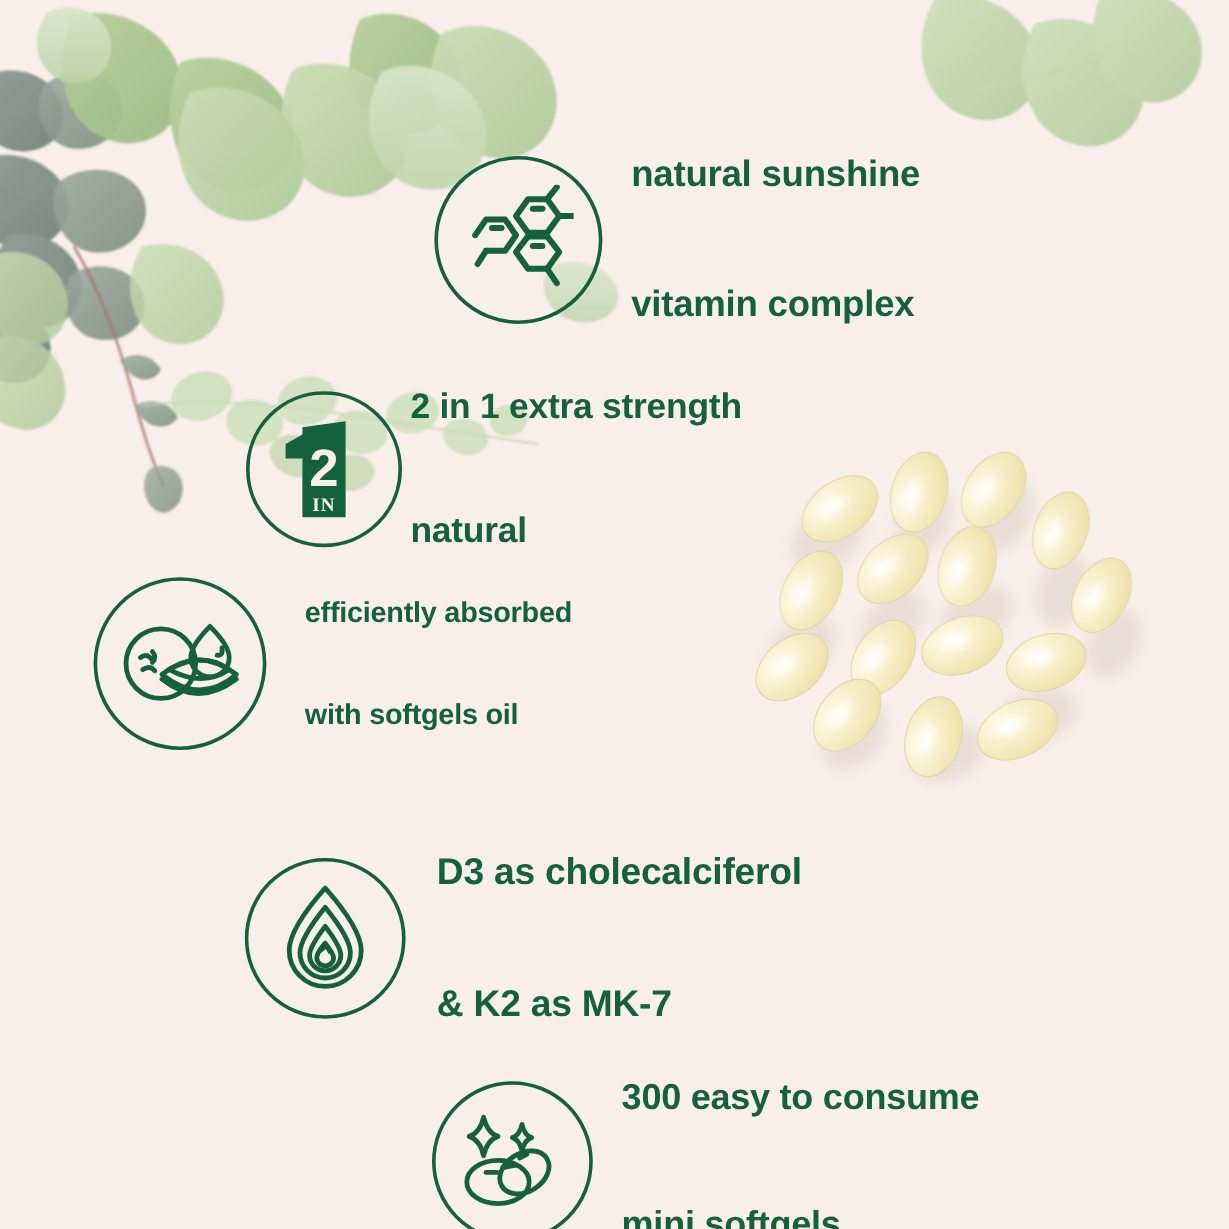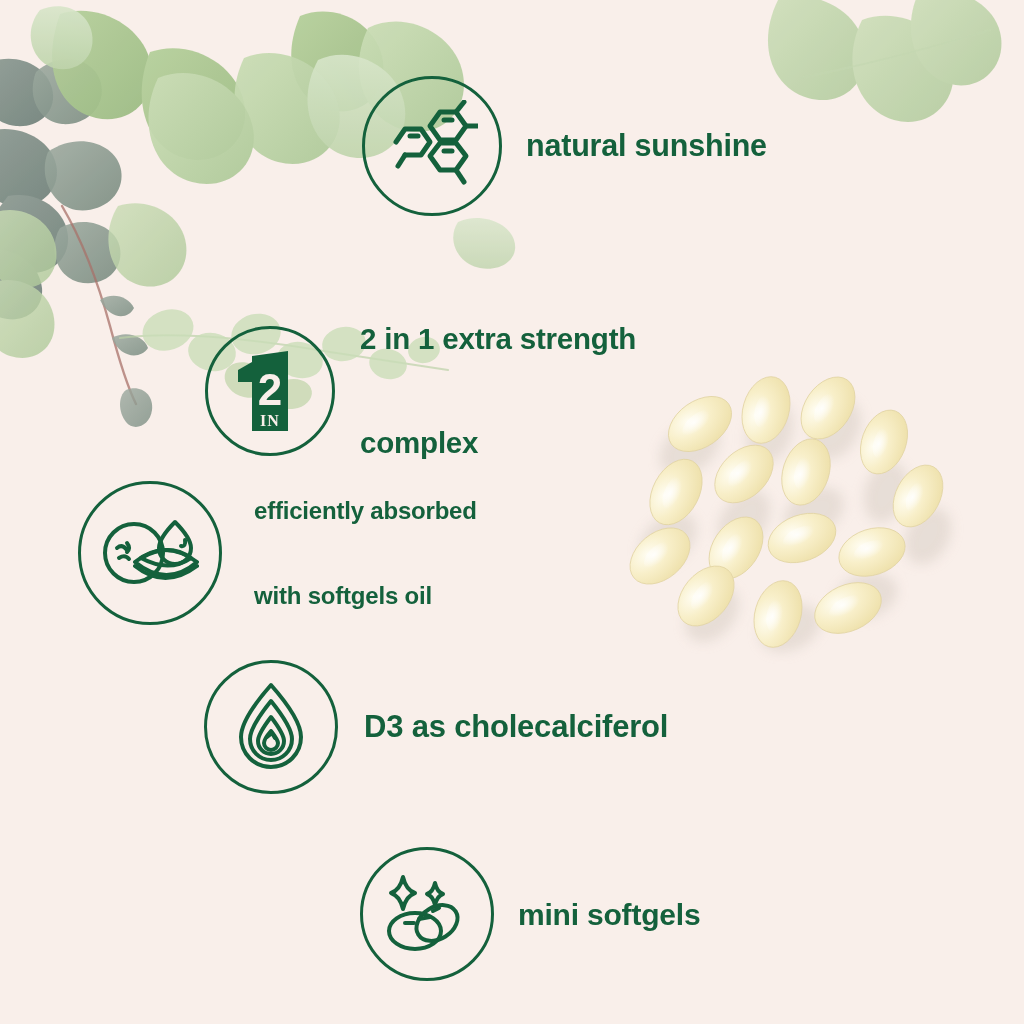--- a/index.html
+++ b/index.html
@@ -37,21 +37,21 @@
   }
   .label .ln{display:block;}
 
   
   #row-1{left:362px;top:56px;}
   #row-1 .badge{--d:140px;}
   #row-1 .label{font-size:30.5px;margin-left:24px;}
 
   #row-2{left:205px;top:252px;}
   #row-2 .badge{--d:130px;}
-  #row-2 .label{font-size:29.5px;margin-left:25px;}
+  #row-2 .label{font-size:29.5px;margin-left:7px;}
 
   #row-3{left:78px;top:440px;}
   #row-3 .badge{--d:144px;}
   #row-3 .label{font-size:24px;margin-left:32px;}
 
   #row-4{left:204px;top:636px;}
   #row-4 .badge{--d:134px;}
   #row-4 .label{font-size:31px;margin-left:26px;}
 
   #row-5{left:360px;top:826px;}
@@ -261,37 +261,38 @@
           <path d="M70,70 L78,82"></path>
           <path d="M19,55 L12,66"></path>
 
           <path d="M58,20 L66,20"></path>
           <path d="M58,51 L66,51"></path>
           <path d="M24,36 L32,36"></path>
         </svg>
       </div>
       <div class="label">
         <span class="ln">natural sunshine</span>
+        <span class="ln">vitamin complex</span>
       </div>
     </div>
 
     <div class="row" id="row-2">
       <div class="badge">
         <svg width="76" height="86" viewBox="0 0 76 86">
 
           <path d="M20,8 L56,3 L56,83 L20,83 L20,34 L6,34 L6,22 L20,14 Z" fill="#14613C"></path>
 
           <text x="38" y="57" text-anchor="middle" font-family="'Liberation Sans',sans-serif" font-size="44" font-weight="700" fill="#F9EFEA">2</text>
 
           <text x="38" y="78" text-anchor="middle" font-family="'Liberation Serif',serif" font-size="16" font-weight="700" letter-spacing="1" fill="#F9EFEA">IN</text>
         </svg>
       </div>
       <div class="label">
         <span class="ln">2 in 1 extra strength</span>
-        <span class="ln">complex</span>
+        <span class="ln">natural</span>
       </div>
     </div>
 
     <div class="row" id="row-3">
       <div class="badge">
         <svg width="98" height="86" viewBox="0 0 98 86" fill="none" stroke="#14613C" stroke-width="4" stroke-linecap="round" stroke-linejoin="round">
 
           <circle cx="33" cy="43" r="29"></circle>
 
           <path d="M16,38 q5,-4 9,1"></path>
@@ -319,20 +320,21 @@
           <path d="M42,4 q30,34 30,52 a30,30 0 0 1 -60,0 q0,-18 30,-52 Z"></path>
 
           <path d="M42,20 q21,26 21,38 a21,21 0 0 1 -42,0 q0,-12 21,-38 Z"></path>
           <path d="M42,36 q13,17 13,24 a13,13 0 0 1 -26,0 q0,-7 13,-24 Z"></path>
           <path d="M42,50 q7,9 7,12 a7,7 0 0 1 -14,0 q0,-4 7,-12"></path>
           <path d="M38,56 l5,-4 l3,5"></path>
         </svg>
       </div>
       <div class="label">
         <span class="ln">D3 as cholecalciferol</span>
+        <span class="ln">&amp; K2 as MK-7</span>
       </div>
     </div>
 
     <div class="row" id="row-5">
       <div class="badge">
         <svg width="92" height="86" viewBox="0 0 92 86" fill="none" stroke="#14613C" stroke-width="4" stroke-linecap="round" stroke-linejoin="round">
 
           <path d="M22,6 q3,13 12,16 q-9,3 -12,16 q-3,-13 -12,-16 q9,-3 12,-16 Z"></path>
 
           <path d="M54,12 q2,9 8,11 q-6,2 -8,11 q-2,-9 -8,-11 q6,-2 8,-11 Z"></path>
@@ -340,18 +342,19 @@
           <ellipse cx="56" cy="52" rx="22" ry="16" transform="rotate(-32 56 52)"></ellipse>
 
           <ellipse cx="34" cy="60" rx="26" ry="18"></ellipse>
 
           <path d="M24,52 l9,0"></path>
           <path d="M38,48 l11,-2"></path>
           <path d="M52,40 l6,-3"></path>
         </svg>
       </div>
       <div class="label">
+        <span class="ln">300 easy to consume</span>
         <span class="ln">mini softgels</span>
       </div>
     </div>
 
   </div>
 </div>
 
 </body></html>

